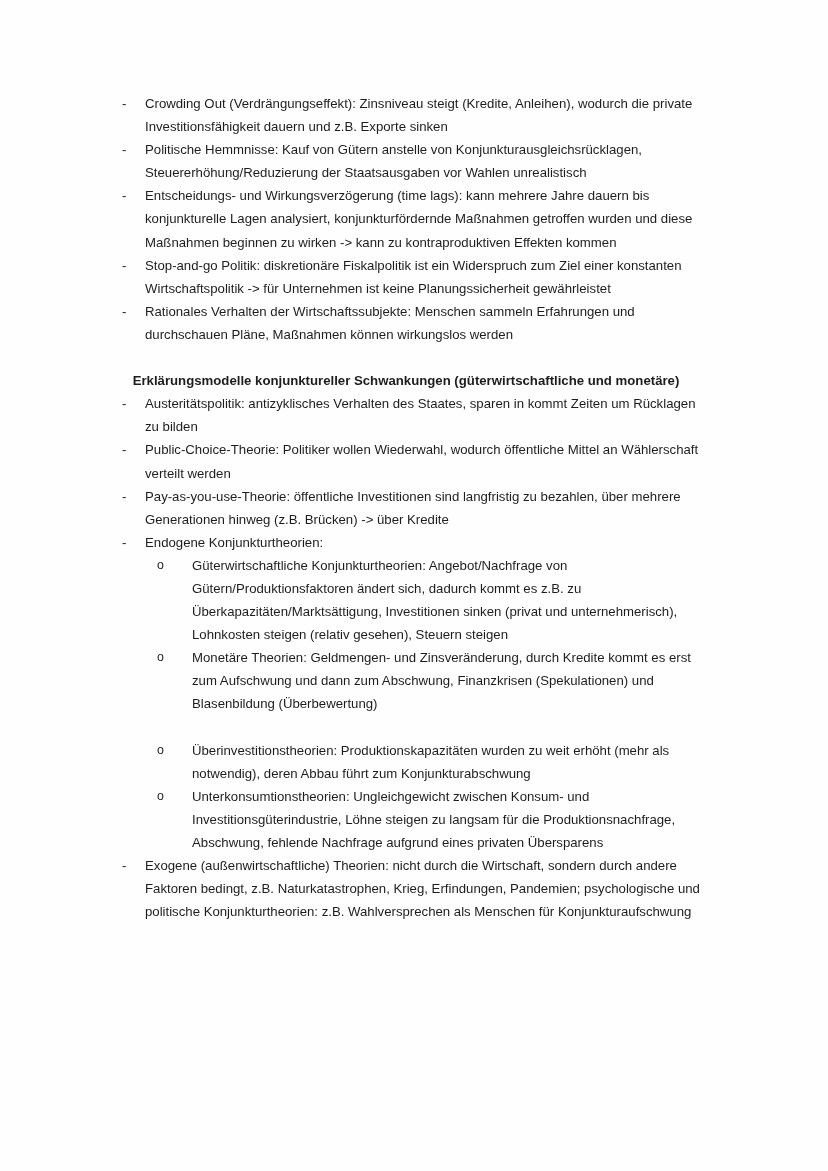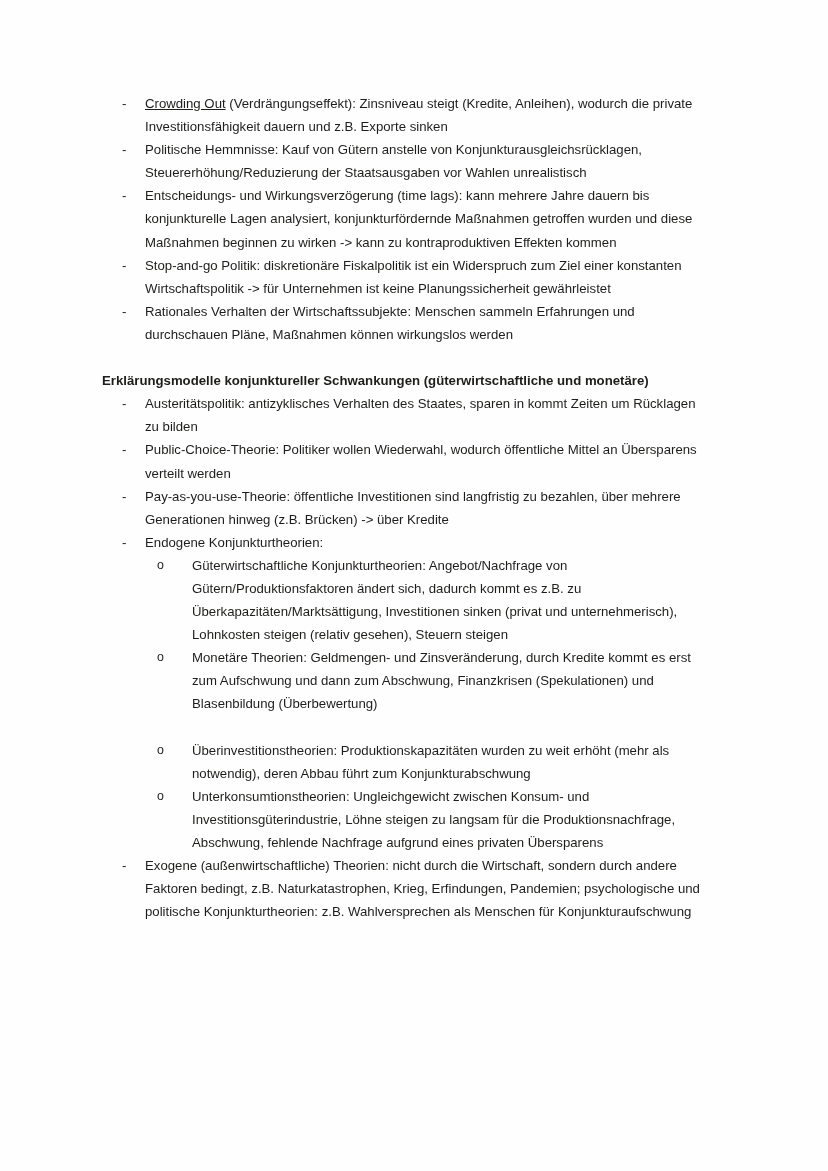--- a/index.html
+++ b/index.html
@@ -80,28 +80,28 @@
     margin-top: 23.1px;
   }
 
   .section-heading {
     font-weight: bold;
     font-size: 13.2px;
     line-height: 23.1px;
     margin: 0;
     margin-left: -20px;
     white-space: nowrap;
+    text-align: center;
   }
 
   .gap-line {
     height: 23.1px;
   }
 
   .underline {
-    text-decoration: underline;
   }
 
   .txt {
     display: block;
   }
 </style>
 </head>
 <body>
 
 <div class="page">
@@ -142,21 +142,21 @@
 
     <ul class="bullet-list">
 
       <li class="bullet-item">
         <span class="marker">-</span>
         <span class="txt">Austeritätspolitik: antizyklisches Verhalten des Staates, sparen in kommt Zeiten um Rücklagen zu bilden</span>
       </li>
 
       <li class="bullet-item">
         <span class="marker">-</span>
-        <span class="txt">Public-Choice-Theorie: Politiker wollen Wiederwahl, wodurch öffentliche Mittel an Übersparens verteilt werden</span>
+        <span class="txt">Public-Choice-Theorie: Politiker wollen Wiederwahl, wodurch öffentliche Mittel an Wählerschaft verteilt werden</span>
       </li>
 
       <li class="bullet-item">
         <span class="marker">-</span>
         <span class="txt">Pay-as-you-use-Theorie: öffentliche Investitionen sind langfristig zu bezahlen, über mehrere Generationen hinweg (z.B. Brücken) -&gt; über Kredite</span>
       </li>
 
       <li class="bullet-item">
         <span class="marker">-</span>
         <span class="txt">Endogene Konjunkturtheorien:</span>

